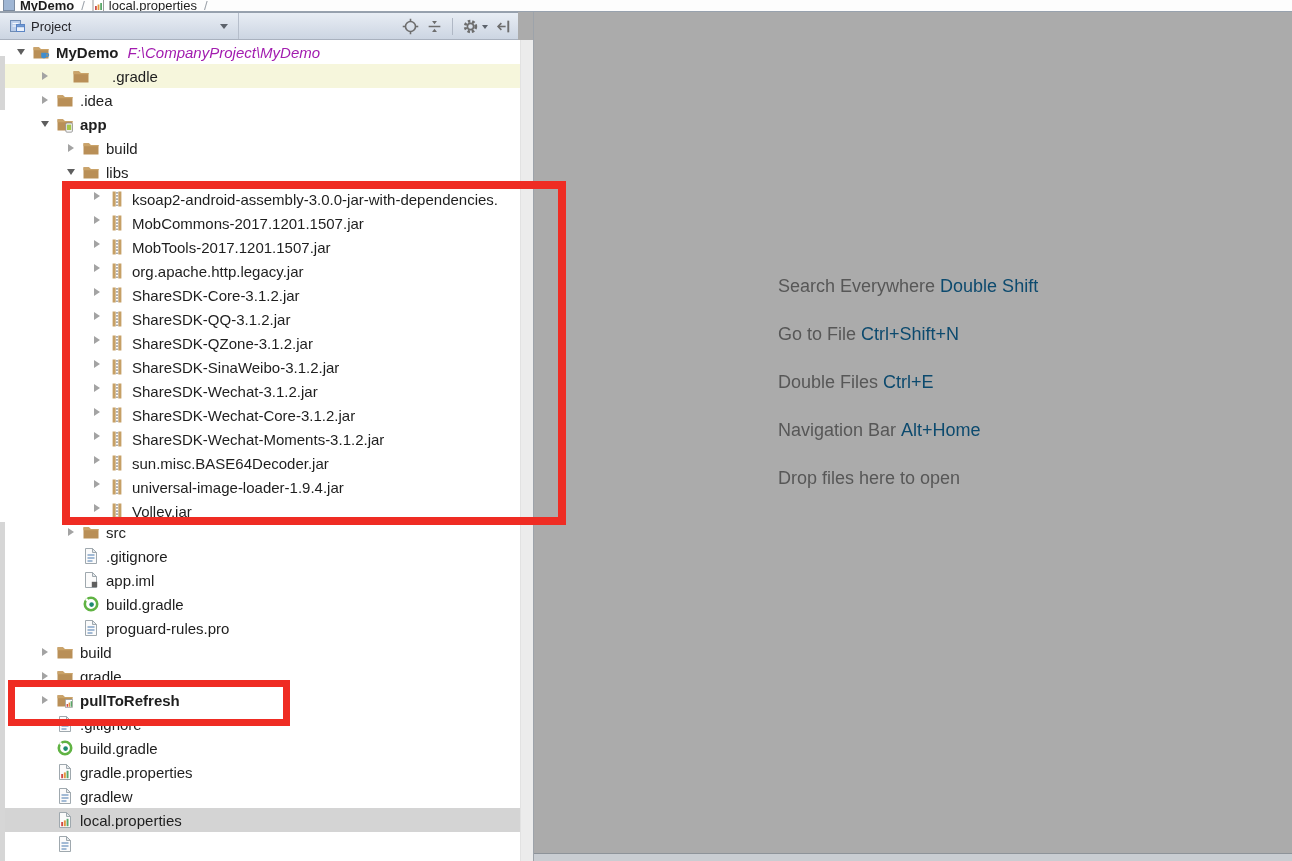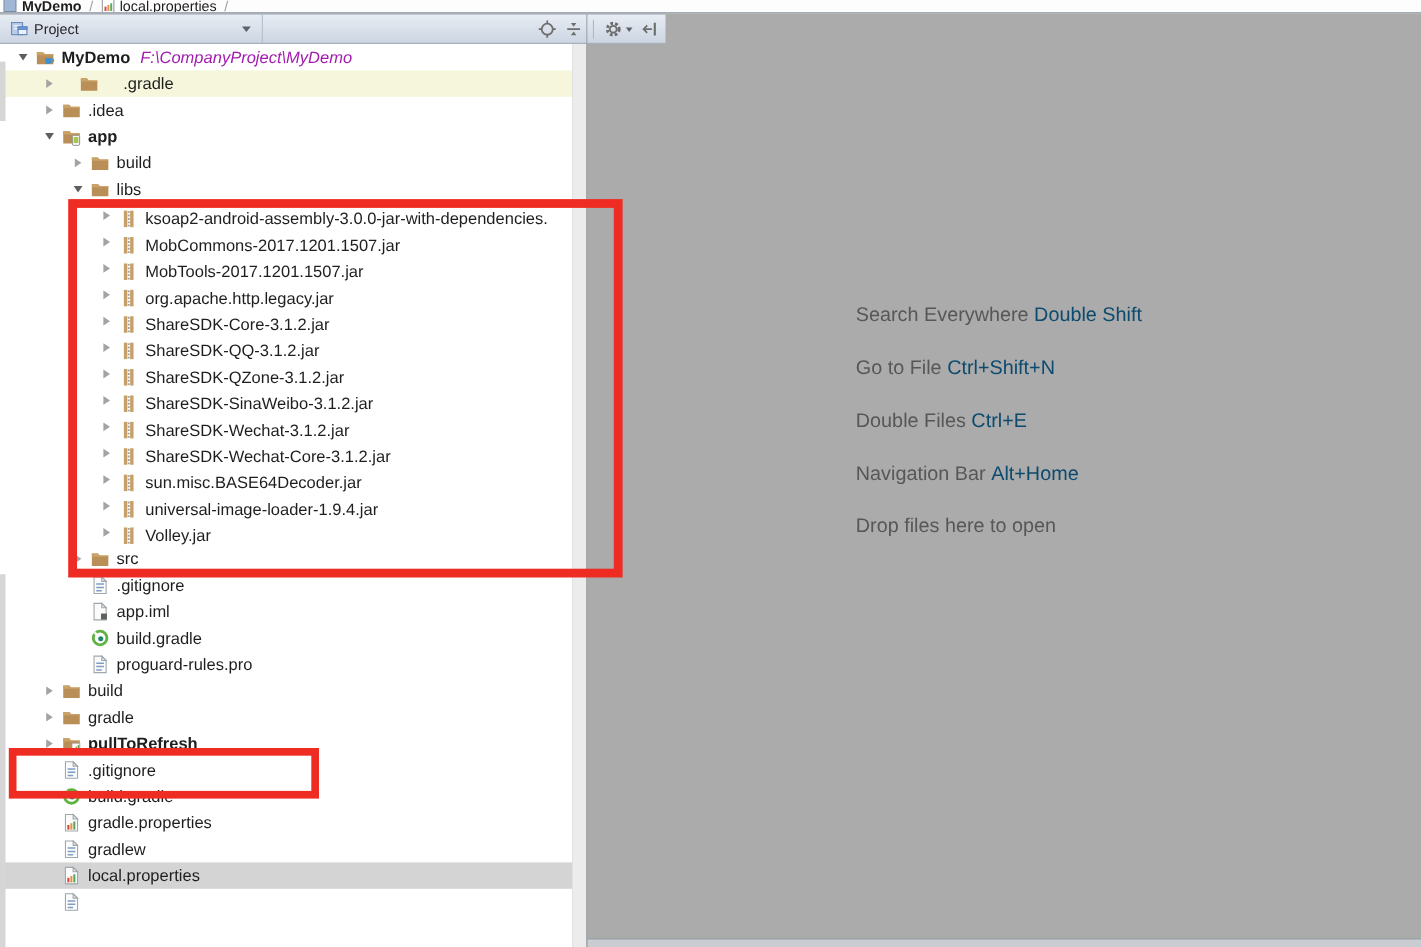--- a/index.html
+++ b/index.html
@@ -12,21 +12,21 @@
   #navbar{
     position:absolute;left:0;top:0;width:1292px;height:11px;
     background:#fdfdfd;border-bottom:1px solid #98a2ae;overflow:hidden;z-index:3;
   }
   .nav-line{display:flex;align-items:center;height:16px;margin-top:-3px;padding-left:3px;font-size:13px;color:#1c1c1c;}
   .nav-ic{width:13px;height:13px;margin:0 4px 0 0;flex:none;}
   .nav-sep{color:#9aa0a8;margin:0 7px;font-size:13px;}
   .nav-proj{font-weight:bold;}
   
   #panel-header{
-    position:absolute;left:0;top:12px;width:605px;height:28px;box-sizing:border-box;
+    position:absolute;left:0;top:12px;width:518px;height:28px;box-sizing:border-box;
     background:linear-gradient(#e8edf4,#ccd5e2);
     border-top:1px solid #96a0ad;border-bottom:1px solid #a9b1be;z-index:2;
   }
   .ph-icon{position:absolute;left:9px;top:5px;width:17px;height:17px;}
   .ph-title{position:absolute;left:31px;top:6px;font-size:13px;color:#26262b;}
   .ph-caret{position:absolute;left:220px;top:11px;width:0;height:0;
     border-left:4px solid transparent;border-right:4px solid transparent;border-top:5px solid #5c626b;}
   .ph-div{position:absolute;left:238px;top:0;width:1px;height:26px;background:#b6becb;}
   .ph-toolbar{position:absolute;right:6px;top:5px;display:flex;align-items:center;gap:7px;}
   .tb-btn{width:17px;height:17px;display:flex;align-items:center;}
@@ -320,20 +320,31 @@
     </div>
     <div class="row lvl3">
       <span class="arrow c"></span>
       <span class="ic">
         <svg width="18" height="18" viewBox="0 0 18 18">
           <rect x="4.6" y="1.5" width="3.1" height="15" fill="#c6a066"></rect>
           <rect x="10.3" y="1.5" width="3.1" height="15" fill="#c6a066"></rect>
           <line x1="9" y1="2" x2="9" y2="16" stroke="#a0a0a0" stroke-width="1.7" stroke-dasharray="1.7 1.4"></line>
         </svg>
       </span>
+      <span class="lbl">ShareSDK-Wechat-Moments-3.1.2.jar</span>
+    </div>
+    <div class="row lvl3">
+      <span class="arrow c"></span>
+      <span class="ic">
+        <svg width="18" height="18" viewBox="0 0 18 18">
+          <rect x="4.6" y="1.5" width="3.1" height="15" fill="#c6a066"></rect>
+          <rect x="10.3" y="1.5" width="3.1" height="15" fill="#c6a066"></rect>
+          <line x1="9" y1="2" x2="9" y2="16" stroke="#a0a0a0" stroke-width="1.7" stroke-dasharray="1.7 1.4"></line>
+        </svg>
+      </span>
       <span class="lbl">sun.misc.BASE64Decoder.jar</span>
     </div>
     <div class="row lvl3">
       <span class="arrow c"></span>
       <span class="ic">
         <svg width="18" height="18" viewBox="0 0 18 18">
           <rect x="4.6" y="1.5" width="3.1" height="15" fill="#c6a066"></rect>
           <rect x="10.3" y="1.5" width="3.1" height="15" fill="#c6a066"></rect>
           <line x1="9" y1="2" x2="9" y2="16" stroke="#a0a0a0" stroke-width="1.7" stroke-dasharray="1.7 1.4"></line>
         </svg>

